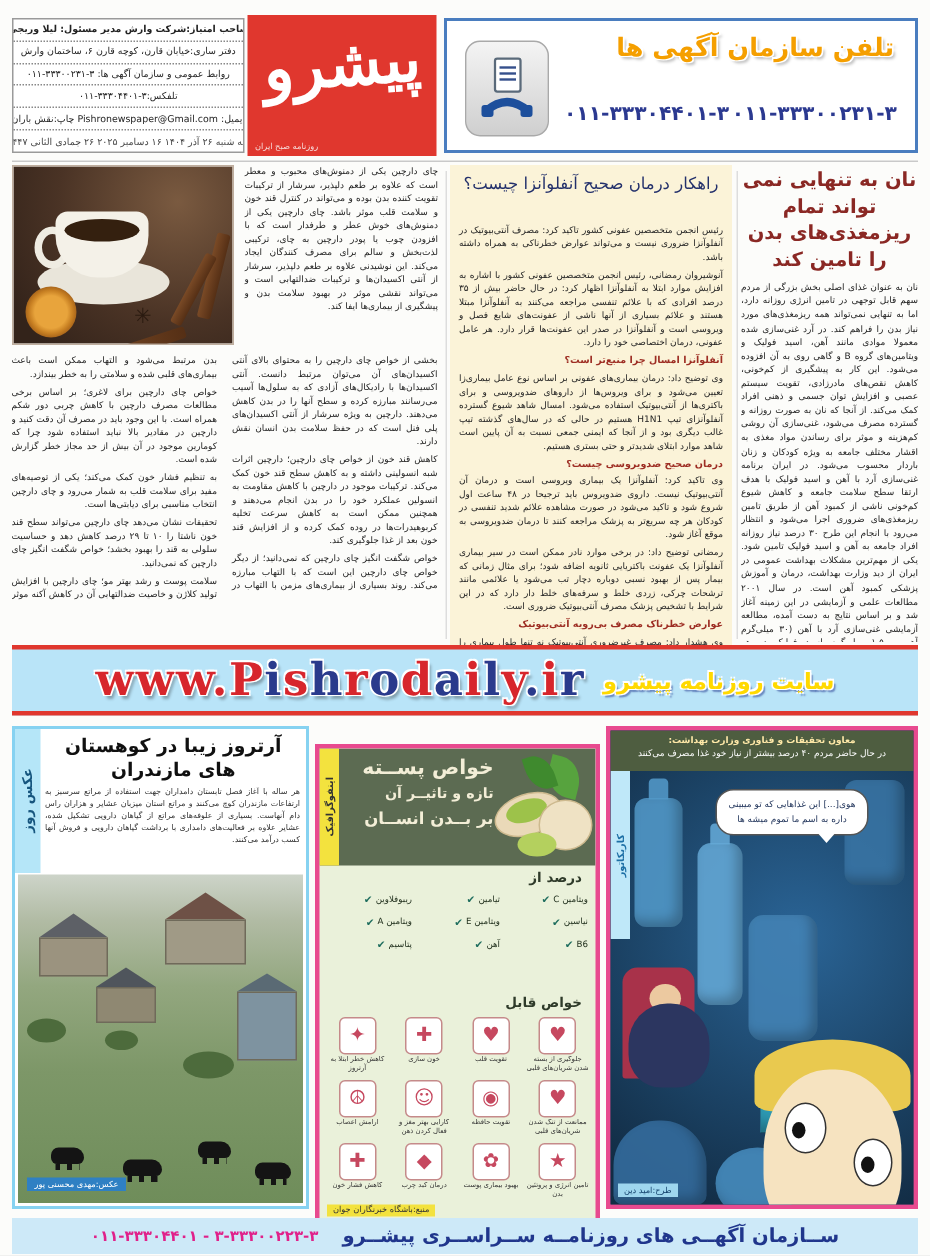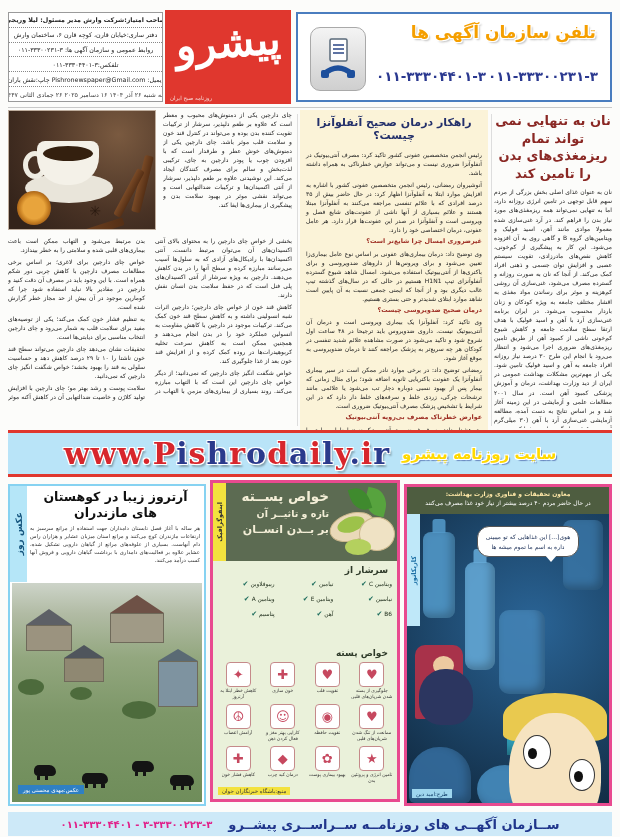--- a/index.html
+++ b/index.html
@@ -36,21 +36,21 @@
   .articles{position:absolute;left:8px;top:110px;width:604px;height:320px;}
   .sep{position:absolute;top:4px;height:312px;width:1px;background:#ddd;}
   .sep-a{left:289px;} .sep-b{left:483px;}
 
   .bread{position:absolute;left:486px;top:2px;width:118px;height:316px;overflow:hidden;}
   .bread-headline{font-size:13px;font-weight:bold;color:#8a2824;text-align:center;line-height:1.35;margin:0 0 5px;}
   .bread-body{font-size:6px;line-height:1.52;text-align:justify;color:#222;}
 
   .flu{position:absolute;left:292px;top:0;width:188px;height:320px;background:var(--cream);
        padding:4px 6px;box-sizing:border-box;overflow:hidden;}
-  .flu-headline{font-size:11px;font-weight:bold;color:#23306b;text-align:center;margin:2px 0 8px;}
+  .flu-headline{font-size:11px;font-weight:normal;color:#23306b;text-align:center;margin:2px 0 20px;}
   .flu-p{font-size:6px;line-height:1.5;text-align:justify;color:#222;margin:0 0 3px;}
   .flu-sub{font-weight:bold;color:#9d2d23;font-size:6.4px;text-align:right;margin:3px 0 2px;}
 
   .cinnamon{position:absolute;left:0;top:0;width:284px;height:320px;overflow:hidden;}
   .cin-headline{font-size:13px;font-weight:bold;color:var(--brand_red);text-align:center;margin:2px 0 6px;}
   .cin-top{display:flex;gap:7px;}
   .cin-intro{flex:1;font-size:6px;line-height:1.5;text-align:justify;color:#222;height:118px;overflow:hidden;}
   .cin-cols{margin-top:6px;height:168px;overflow:hidden;column-count:2;column-gap:10px;
             font-size:6px;line-height:1.5;text-align:justify;color:#222;}
   .cin-cols p{margin:0 0 3px;}
@@ -97,21 +97,21 @@
   .house{position:absolute;}
   .roof{width:0;height:0;margin:0 auto;}
   .wall{background:#9b937f;border:1px solid #6f6a5a;box-sizing:border-box;}
   .cow{position:absolute;width:22px;height:11px;background:#141414;border-radius:6px 8px 5px 5px;}
   .cow:after{content:'';position:absolute;left:3px;right:3px;bottom:-4px;height:4px;
              background:linear-gradient(90deg,#141414 0 3px,transparent 3px 8px,#141414 8px 11px,transparent 11px 16px,#141414 16px);}
   .bush{position:absolute;background:#4d6b3c;border-radius:50%;}
   .photo-credit{position:absolute;left:6px;bottom:8px;background:#2f80c3;color:#fff;font-size:5.5px;padding:1.5px 5px;}
 
   
-  .info-panel{position:absolute;left:210px;top:480px;width:190px;height:322px;border:3px solid var(--magenta);
+  .info-panel{position:absolute;left:210px;top:496px;width:190px;height:322px;border:3px solid var(--magenta);
               box-sizing:border-box;background:var(--green_light);overflow:hidden;}
   .ig-header{position:absolute;left:0;top:0;right:0;height:78px;background:var(--green_dark);}
   .ig-label{position:absolute;left:0;top:0;width:13px;height:78px;background:#f3e23e;z-index:3;
             display:flex;align-items:center;justify-content:center;}
   .ig-label .v-label{font-size:6.5px;color:#333;}
   .ig-title{position:absolute;left:18px;top:5px;width:98px;color:#f3eed7;text-align:right;}
   .ig-t1{font-size:13.5px;font-weight:bold;}
   .ig-t2{font-size:9.5px;font-weight:bold;margin-top:4px;}
   .ig-t3{font-size:11px;font-weight:bold;margin-top:4px;}
   .ig-art{position:absolute;right:2px;top:4px;width:66px;height:70px;}
@@ -217,21 +217,21 @@
 
     <div class="bread">
       <div class="bread-headline">نان به تنهایی نمی تواند تمام ریزمغذی‌های بدن را تامین کند</div>
       <div class="bread-body">نان به عنوان غذای اصلی بخش بزرگی از مردم سهم قابل توجهی در تامین انرژی روزانه دارد، اما به تنهایی نمی‌تواند همه ریزمغذی‌های مورد نیاز بدن را فراهم کند. در آرد غنی‌سازی شده معمولا موادی مانند آهن، اسید فولیک و ویتامین‌های گروه B و گاهی روی به آن افزوده می‌شود. این کار به پیشگیری از کم‌خونی، کاهش نقص‌های مادرزادی، تقویت سیستم عصبی و افزایش توان جسمی و ذهنی افراد کمک می‌کند. از آنجا که نان به صورت روزانه و گسترده مصرف می‌شود، غنی‌سازی آن روشی کم‌هزینه و موثر برای رساندن مواد مغذی به اقشار مختلف جامعه به ویژه کودکان و زنان باردار محسوب می‌شود. در ایران برنامه غنی‌سازی آرد با آهن و اسید فولیک با هدف ارتقا سطح سلامت جامعه و کاهش شیوع کم‌خونی ناشی از کمبود آهن از طریق تامین ریزمغذی‌های ضروری اجرا می‌شود و انتظار می‌رود با انجام این طرح ۳۰ درصد نیاز روزانه افراد جامعه به آهن و اسید فولیک تامین شود. یکی از مهم‌ترین مشکلات بهداشت عمومی در ایران از دید وزارت بهداشت، درمان و آموزش پزشکی کمبود آهن است. در سال ۲۰۰۱ مطالعات علمی و آزمایشی در این زمینه آغاز شد و بر اساس نتایج به دست آمده، مطالعه آزمایشی غنی‌سازی آرد با آهن (۳۰ میلی‌گرم آهن و ۱.۵ میلی‌گرم اسید فولیک در هر کیلوگرم) در استان بوشهر به اجرا درآمد و در پی موفقیت‌آمیز بودن این پروژه در سال ۲۰۰۷ به عنوان یک برنامه ملی در کل کشور گسترش یافت.</div>
     </div>
 
     <div class="flu">
       <div class="flu-headline">راهکار درمان صحیح آنفلوآنزا چیست؟</div>
       <p class="flu-p">رئیس انجمن متخصصین عفونی کشور تاکید کرد: مصرف آنتی‌بیوتیک در آنفلوآنزا ضروری نیست و می‌تواند عوارض خطرناکی به همراه داشته باشد.</p>
       <p class="flu-p">آنوشیروان رمضانی، رئیس انجمن متخصصین عفونی کشور با اشاره به افزایش موارد ابتلا به آنفلوآنزا اظهار کرد: در حال حاضر بیش از ۳۵ درصد افرادی که با علائم تنفسی مراجعه می‌کنند به آنفلوآنزا مبتلا هستند و علائم بسیاری از آنها ناشی از عفونت‌های شایع فصل و ویروسی است و آنفلوآنزا در صدر این عفونت‌ها قرار دارد. هر عامل عفونی، درمان اختصاصی خود را دارد.</p>
-      <p class="flu-p flu-sub">غیرضروری امسال چرا شایع‌تر است؟</p>
+      <p class="flu-p flu-sub">آنفلوآنزا امسال چرا منبع‌تر است؟</p>
       <p class="flu-p">وی توضیح داد: درمان بیماری‌های عفونی بر اساس نوع عامل بیماری‌زا تعیین می‌شود و برای ویروس‌ها از داروهای ضدویروسی و برای باکتری‌ها از آنتی‌بیوتیک استفاده می‌شود. امسال شاهد شیوع گسترده آنفلوآنزای تیپ H1N1 هستیم در حالی که در سال‌های گذشته تیپ غالب دیگری بود و از آنجا که ایمنی جمعی نسبت به آن پایین است شاهد موارد ابتلای شدیدتر و حتی بستری هستیم.</p>
       <p class="flu-p flu-sub">درمان صحیح ضدویروسی چیست؟</p>
       <p class="flu-p">وی تاکید کرد: آنفلوآنزا یک بیماری ویروسی است و درمان آن آنتی‌بیوتیک نیست. داروی ضدویروس باید ترجیحا در ۴۸ ساعت اول شروع شود و تاکید می‌شود در صورت مشاهده علائم شدید تنفسی در کودکان هر چه سریع‌تر به پزشک مراجعه کنند تا درمان ضدویروسی به موقع آغاز شود.</p>
       <p class="flu-p">رمضانی توضیح داد: در برخی موارد نادر ممکن است در سیر بیماری آنفلوآنزا یک عفونت باکتریایی ثانویه اضافه شود؛ برای مثال زمانی که بیمار پس از بهبود نسبی دوباره دچار تب می‌شود یا علائمی مانند ترشحات چرکی، زردی خلط و سرفه‌های خلط دار دارد که در این شرایط با تشخیص پزشک مصرف آنتی‌بیوتیک ضروری است.</p>
       <p class="flu-p flu-sub">عوارض خطرناک مصرف بی‌رویه آنتی‌بیوتیک</p>
       <p class="flu-p">وی هشدار داد: مصرف غیرضروری آنتی‌بیوتیک نه تنها طول بیماری را کوتاه نمی‌کند بلکه می‌تواند عوارض متعددی ایجاد کند؛ از جمله تهوع، استفراغ، اسهال و واکنش‌های حساسیتی، کهیر و خارش پوستی و در موارد شدیدتر واکنش‌های آلرژیک که می‌تواند جان بیمار را تهدید کند و عوارض بسیار شدیدی مانند تخریب پوست و مخاطات گزارش شده است.</p>
     </div>
 
     <div class="cinnamon">
       <div class="cin-top">
@@ -311,21 +311,21 @@
         <div class="leaf" style="right:26px;top:0;width:18px;height:24px;transform:rotate(-18deg);background:#3f8a2e;"></div>
         <div class="shell" style="left:0;top:26px;width:44px;height:26px;transform:rotate(-18deg);"></div>
         <div class="kernel" style="left:8px;top:30px;width:28px;height:15px;transform:rotate(-18deg);"></div>
         <div class="shell" style="right:0;top:30px;width:34px;height:32px;background:#efe2c4;"></div>
         <div class="kernel" style="left:16px;top:52px;width:26px;height:16px;background:#b4d05e;"></div>
       </div>
     </div>
     <div class="ig-label">
       <span class="v-label">اینفوگرافیک</span>
     </div>
-    <div class="ig-rich-title">سرشار از</div>
+    <div class="ig-rich-title">درصد از</div>
     <div class="ig-vits">
       <div class="vit">
           <span>ویتامین C</span>
           <span class="vchk">✔</span>
         </div>
       <div class="vit">
           <span>تیامین</span>
           <span class="vchk">✔</span>
         </div>
       <div class="vit">
@@ -350,21 +350,21 @@
         </div>
       <div class="vit">
           <span>آهن</span>
           <span class="vchk">✔</span>
         </div>
       <div class="vit">
           <span>پتاسیم</span>
           <span class="vchk">✔</span>
         </div>
     </div>
-    <div class="ig-props-title">خواص پسته</div>
+    <div class="ig-props-title">خواص قابل</div>
     <div class="ig-props">
       <div class="prop">
           <div class="prop-ic">♥</div>
           <div class="prop-lb">جلوگیری از بسته شدن شریان‌های قلبی</div>
         </div>
       <div class="prop">
           <div class="prop-ic">♥</div>
           <div class="prop-lb">تقویت قلب</div>
         </div>
       <div class="prop">

